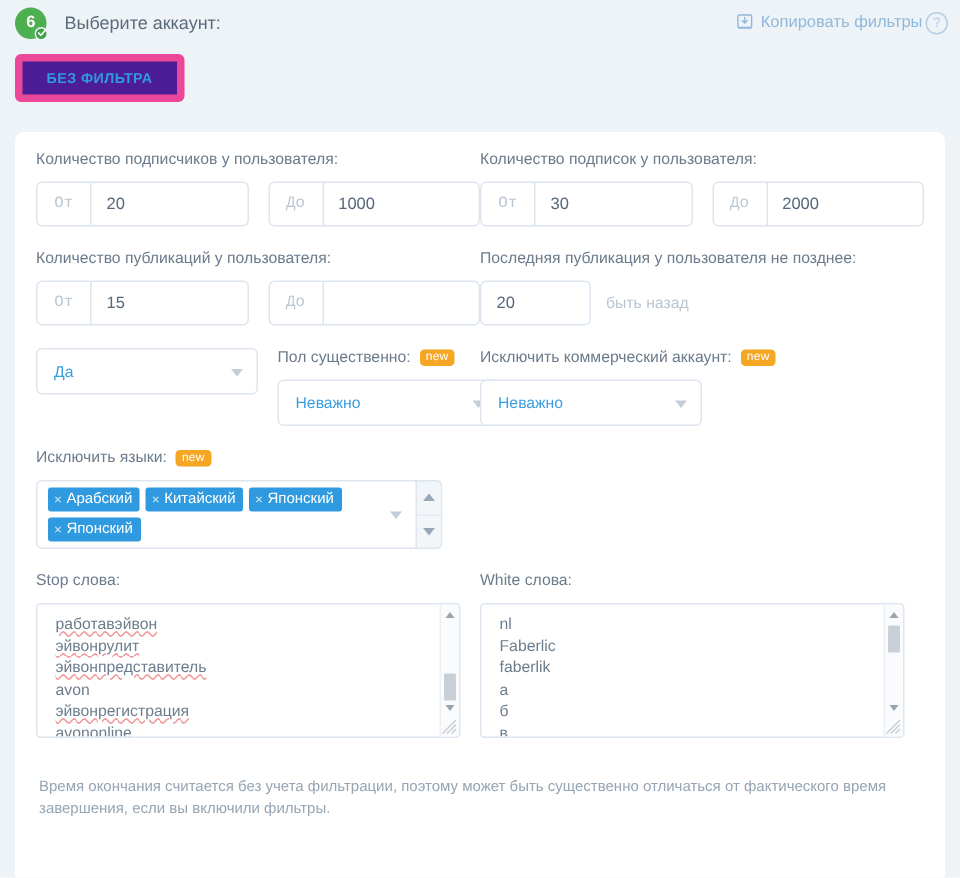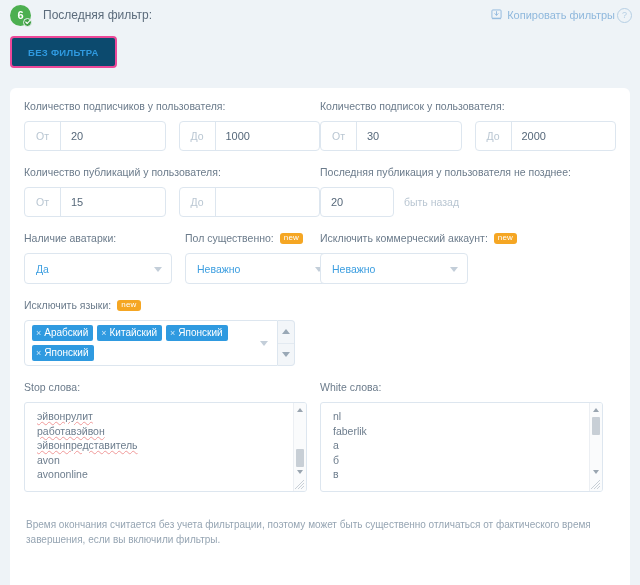--- a/index.html
+++ b/index.html
@@ -87,22 +87,22 @@
     padding: 0 16px;
     border-radius: 4px;
     font-size: 9.5px;
     font-weight: bold;
     letter-spacing: .3px;
     display: flex; align-items: center; justify-content: center;
     cursor: pointer;
     white-space: nowrap;
   }
   .btn-outline {
-    background: #0c4a6e;
-    border: 2px solid #ec4899;
+    background: #4c1d95;
+    border: 5px solid #ec4899;
     color: #2f9ae0;
   }
   .btn-primary {
     background: #1e96e4;
     border: 1px solid #1e96e4;
     color: #fff;
   }
 
   
   .card {
@@ -151,20 +151,21 @@
     width: 148px;
     background: #fff;
   }
   .input-prefix {
     width: 36px;
     display: flex; align-items: center; justify-content: center;
     color: #b9c6d2;
     font-size: 10.5px;
     border-right: 1px solid #dde6ef;
     flex: none;
+    font-family: Liberation Mono, monospace;
   }
   .input-val {
     flex: 1;
     border: none;
     outline: none;
     padding: 0 10px;
     font-size: 11px;
     color: #56687a;
     font-family: "Liberation Sans", sans-serif;
     background: transparent;
@@ -345,21 +346,21 @@
 
 <div class="header">
   <div class="step-badge">
     <span>6</span>
     <span class="check">
       <svg width="6" height="6" viewBox="0 0 8 8">
           <path d="M1 4 L3 6 L7 1.5" stroke="#fff" stroke-width="1.5" fill="none" stroke-linecap="round" stroke-linejoin="round"></path>
         </svg>
     </span>
   </div>
-  <div class="header-title">Последняя фильтр:</div>
+  <div class="header-title">Выберите аккаунт:</div>
   <div class="header-right">
     <div class="copy-link">
       <span>
         <svg width="11" height="12" viewBox="0 0 12 13">
           <rect x="1" y="1" width="10" height="9" rx="1" fill="none" stroke="#8fb8dd" stroke-width="1"></rect>
           <path d="M6 2.8 V6.6 M4.2 5 L6 6.9 L7.8 5" stroke="#8fb8dd" stroke-width="1" fill="none" stroke-linecap="round" stroke-linejoin="round"></path>
           <path d="M1 10.5 h10" stroke="#8fb8dd" stroke-width="1"></path>
         </svg>
       </span>
       <span>Копировать фильтры</span>
@@ -438,23 +439,20 @@
           <input class="input-solo" value="20" style="">
           <span class="suffix-text">быть назад</span>
         </div>
       </div>
     </div>
 
     <div class="col">
       <div class="field-block">
         <div style="display:flex; gap:13px;">
           <div style="width:148px;">
-            <div class="field-label">
-              <span>Наличие аватарки:</span>
-            </div>
             <div class="select-box">
               <span>Да</span>
               <span class="caret"></span>
             </div>
           </div>
           <div style="width:148px;">
             <div class="field-label">
               <span>Пол существенно:</span>
               <span class="badge-new">new</span>
             </div>
@@ -520,24 +518,25 @@
 
     <div class="col"></div>
 
     <div class="col">
       <div class="field-block">
         <div class="field-label">
           <span>Stop слова:</span>
         </div>
         <div class="ta-wrap">
           <div class="ta-inner" id="stop-words-lines">
+              <div class="ta-line misspelled">работавэйвон</div>
               <div class="ta-line misspelled">эйвонрулит</div>
-              <div class="ta-line misspelled">работавэйвон</div>
               <div class="ta-line misspelled">эйвонпредставитель</div>
               <div class="ta-line">avon</div>
+              <div class="ta-line misspelled">эйвонрегистрация</div>
               <div class="ta-line">avononline</div>
             </div>
           <div class="sbar">
             <div class="arrow">
                 <span class="s-up"></span>
               </div>
             <div class="thumb" style="top:46px;"></div>
             <div class="arrow bottom">
                 <span class="s-dn"></span>
               </div>
@@ -552,20 +551,21 @@
     </div>
 
     <div class="col">
       <div class="field-block">
         <div class="field-label">
           <span>White слова:</span>
         </div>
         <div class="ta-wrap">
           <div class="ta-inner" id="white-words-lines">
               <div class="ta-line">nl</div>
+              <div class="ta-line">Faberlic</div>
               <div class="ta-line">faberlik</div>
               <div class="ta-line">а</div>
               <div class="ta-line">б</div>
               <div class="ta-line">в</div>
             </div>
           <div class="sbar">
             <div class="arrow">
                 <span class="s-up"></span>
               </div>
             <div class="thumb" style="top:14px;"></div>

